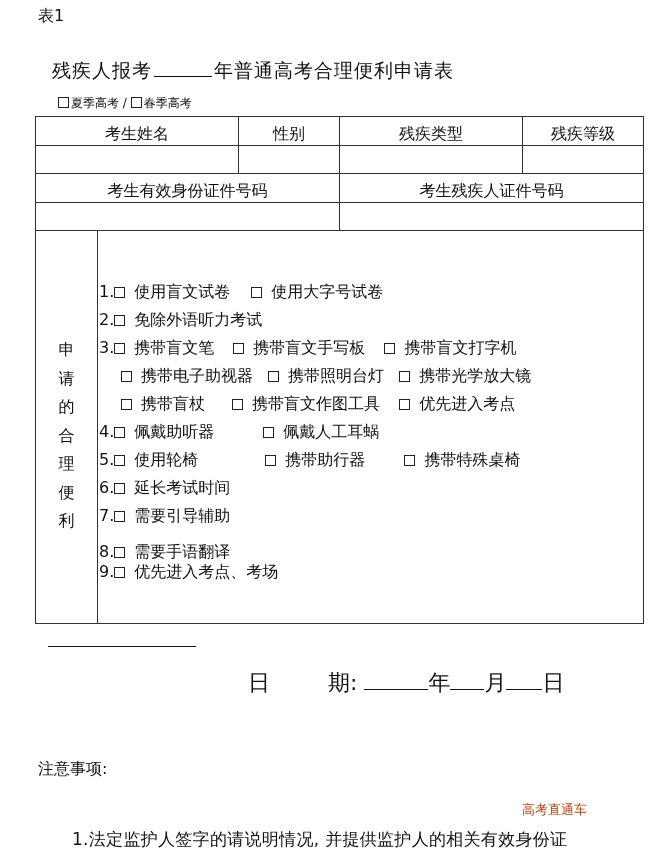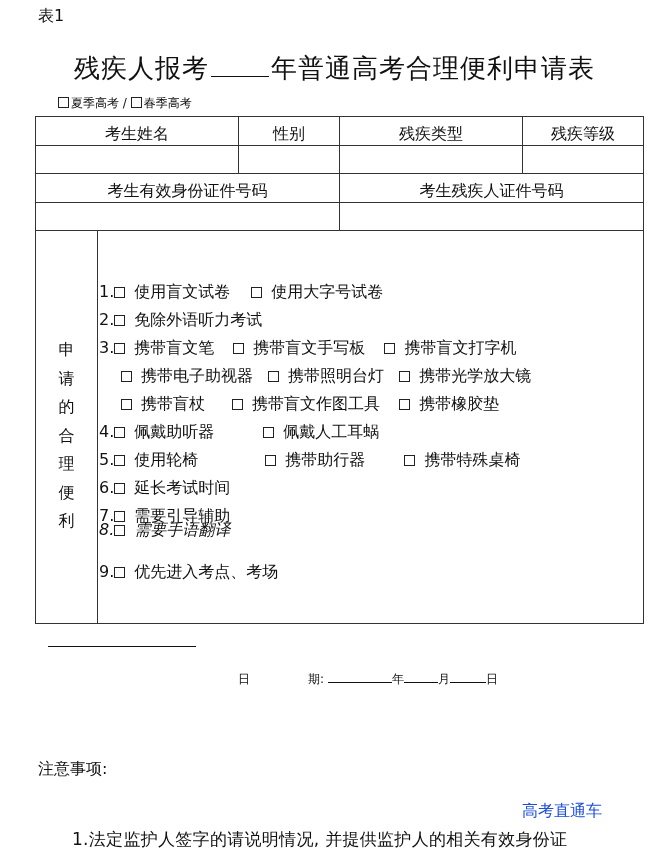--- a/index.html
+++ b/index.html
@@ -1,35 +1,35 @@
 <!DOCTYPE html>
 <html><head>
 <meta charset="utf-8">
 <style>
   html, body { margin:0; padding:0; background:#fff; }
   body { width:660px; height:854px; position:relative; overflow:hidden;
          font-family: "DejaVu Sans", "Liberation Sans", sans-serif; color:#111; }
   .abs { position:absolute; white-space:nowrap; }
   .label-table { left:38px; top:6px; font-size:16px; }
-  .title { left:74px; top:50px; font-size:26px; letter-spacing:1px; }
+  .title { left:52px; top:50px; font-size:19px; letter-spacing:1px; }
   .title .blank { display:inline-block; width:58px; border-bottom:1.5px solid #111; height:26px; vertical-align:baseline; margin:0 2px; }
   .season { left:58px; top:95px; font-size:12px; }
   .box { display:inline-block; width:11px; height:11px; border:1px solid #222; vertical-align:-1px; margin-right:2px; box-sizing:border-box; }
   .hline { position:absolute; height:1px; background:#333; }
   .vline { position:absolute; width:1px; background:#333; }
   .cell-text { position:absolute; font-size:16px; text-align:center; }
   .vert-label { position:absolute; left:36px; width:61px; top:336px; font-size:16px; text-align:center; line-height:28.5px; }
   .opt { position:absolute; left:99px; font-size:16px; }
   .opt .item { margin-left:7px; }
   .sig { left:38px; top:632px; font-size:16px; }
   .sig .line { display:inline-block; width:148px; border-bottom:1px solid #111; height:14px; margin-left:10px; }
-  .date { left:238px; top:668px; font-size:12px; }
+  .date { left:248px; top:668px; font-size:22px; }
   .u { display:inline-block; border-bottom:1px solid #111; height:14px; }
   .notes-h { left:38px; top:759px; font-size:16px; }
-  .watermark { left:522px; top:801px; font-size:16px; color:#1d4ed8; }
+  .watermark { left:522px; top:801px; font-size:13px; color:#c2410c; }
   .note1 { left:72px; top:828px; font-size:17px; letter-spacing:0.3px; }
 </style>
 </head>
 <body>
 
 <div class="abs label-table">表1</div>
 
 <div class="abs title">
   <span>残疾人报考</span><span class="blank"></span><span>年普通高考合理便利申请表</span>
 </div>
@@ -91,38 +91,38 @@
     <span style="display:inline-block;width:14px"></span><span class="box"></span><span class="item">携带盲文打字机</span>
   </div>
   <div class="opt" style="top:366px;left:121px;">
     <span class="box"></span><span class="item">携带电子助视器</span>
     <span style="display:inline-block;width:10px"></span><span class="box"></span><span class="item">携带照明台灯</span>
     <span style="display:inline-block;width:10px"></span><span class="box"></span><span class="item">携带光学放大镜</span>
   </div>
   <div class="opt" style="top:394px;left:121px;">
     <span class="box"></span><span class="item">携带盲杖</span>
     <span style="display:inline-block;width:22px"></span><span class="box"></span><span class="item">携带盲文作图工具</span>
-    <span style="display:inline-block;width:14px"></span><span class="box"></span><span class="item">携带橡胶垫</span>
+    <span style="display:inline-block;width:14px"></span><span class="box"></span><span class="item">优先进入考点</span>
   </div>
   <div class="opt" style="top:422px;">
     <span>4.</span><span class="box"></span><span class="item">佩戴助听器</span>
     <span style="display:inline-block;width:44px"></span><span class="box"></span><span class="item">佩戴人工耳蜗</span>
   </div>
   <div class="opt" style="top:450px;text-align:right;">
     <span>5.</span><span class="box"></span><span class="item">使用轮椅</span>
     <span style="display:inline-block;width:62px"></span><span class="box"></span><span class="item">携带助行器</span>
     <span style="display:inline-block;width:34px"></span><span class="box"></span><span class="item">携带特殊桌椅</span>
   </div>
   <div class="opt" style="top:478px;">
     <span>6.</span><span class="box"></span><span class="item">延长考试时间</span>
   </div>
   <div class="opt" style="top:506px;">
     <span>7.</span><span class="box"></span><span class="item">需要引导辅助</span>
   </div>
-  <div class="opt" style="top:520px;font-style:italic;">
+  <div class="opt" style="top:542px;">
     <span>8.</span><span class="box"></span><span class="item">需要手语翻译</span>
   </div>
   <div class="opt" style="top:562px;">
     <span>9.</span><span class="box"></span><span class="item">优先进入考点、考场</span>
   </div>
 </div>
 
 <div class="abs sig">
   <span class="line"></span>
 </div>

